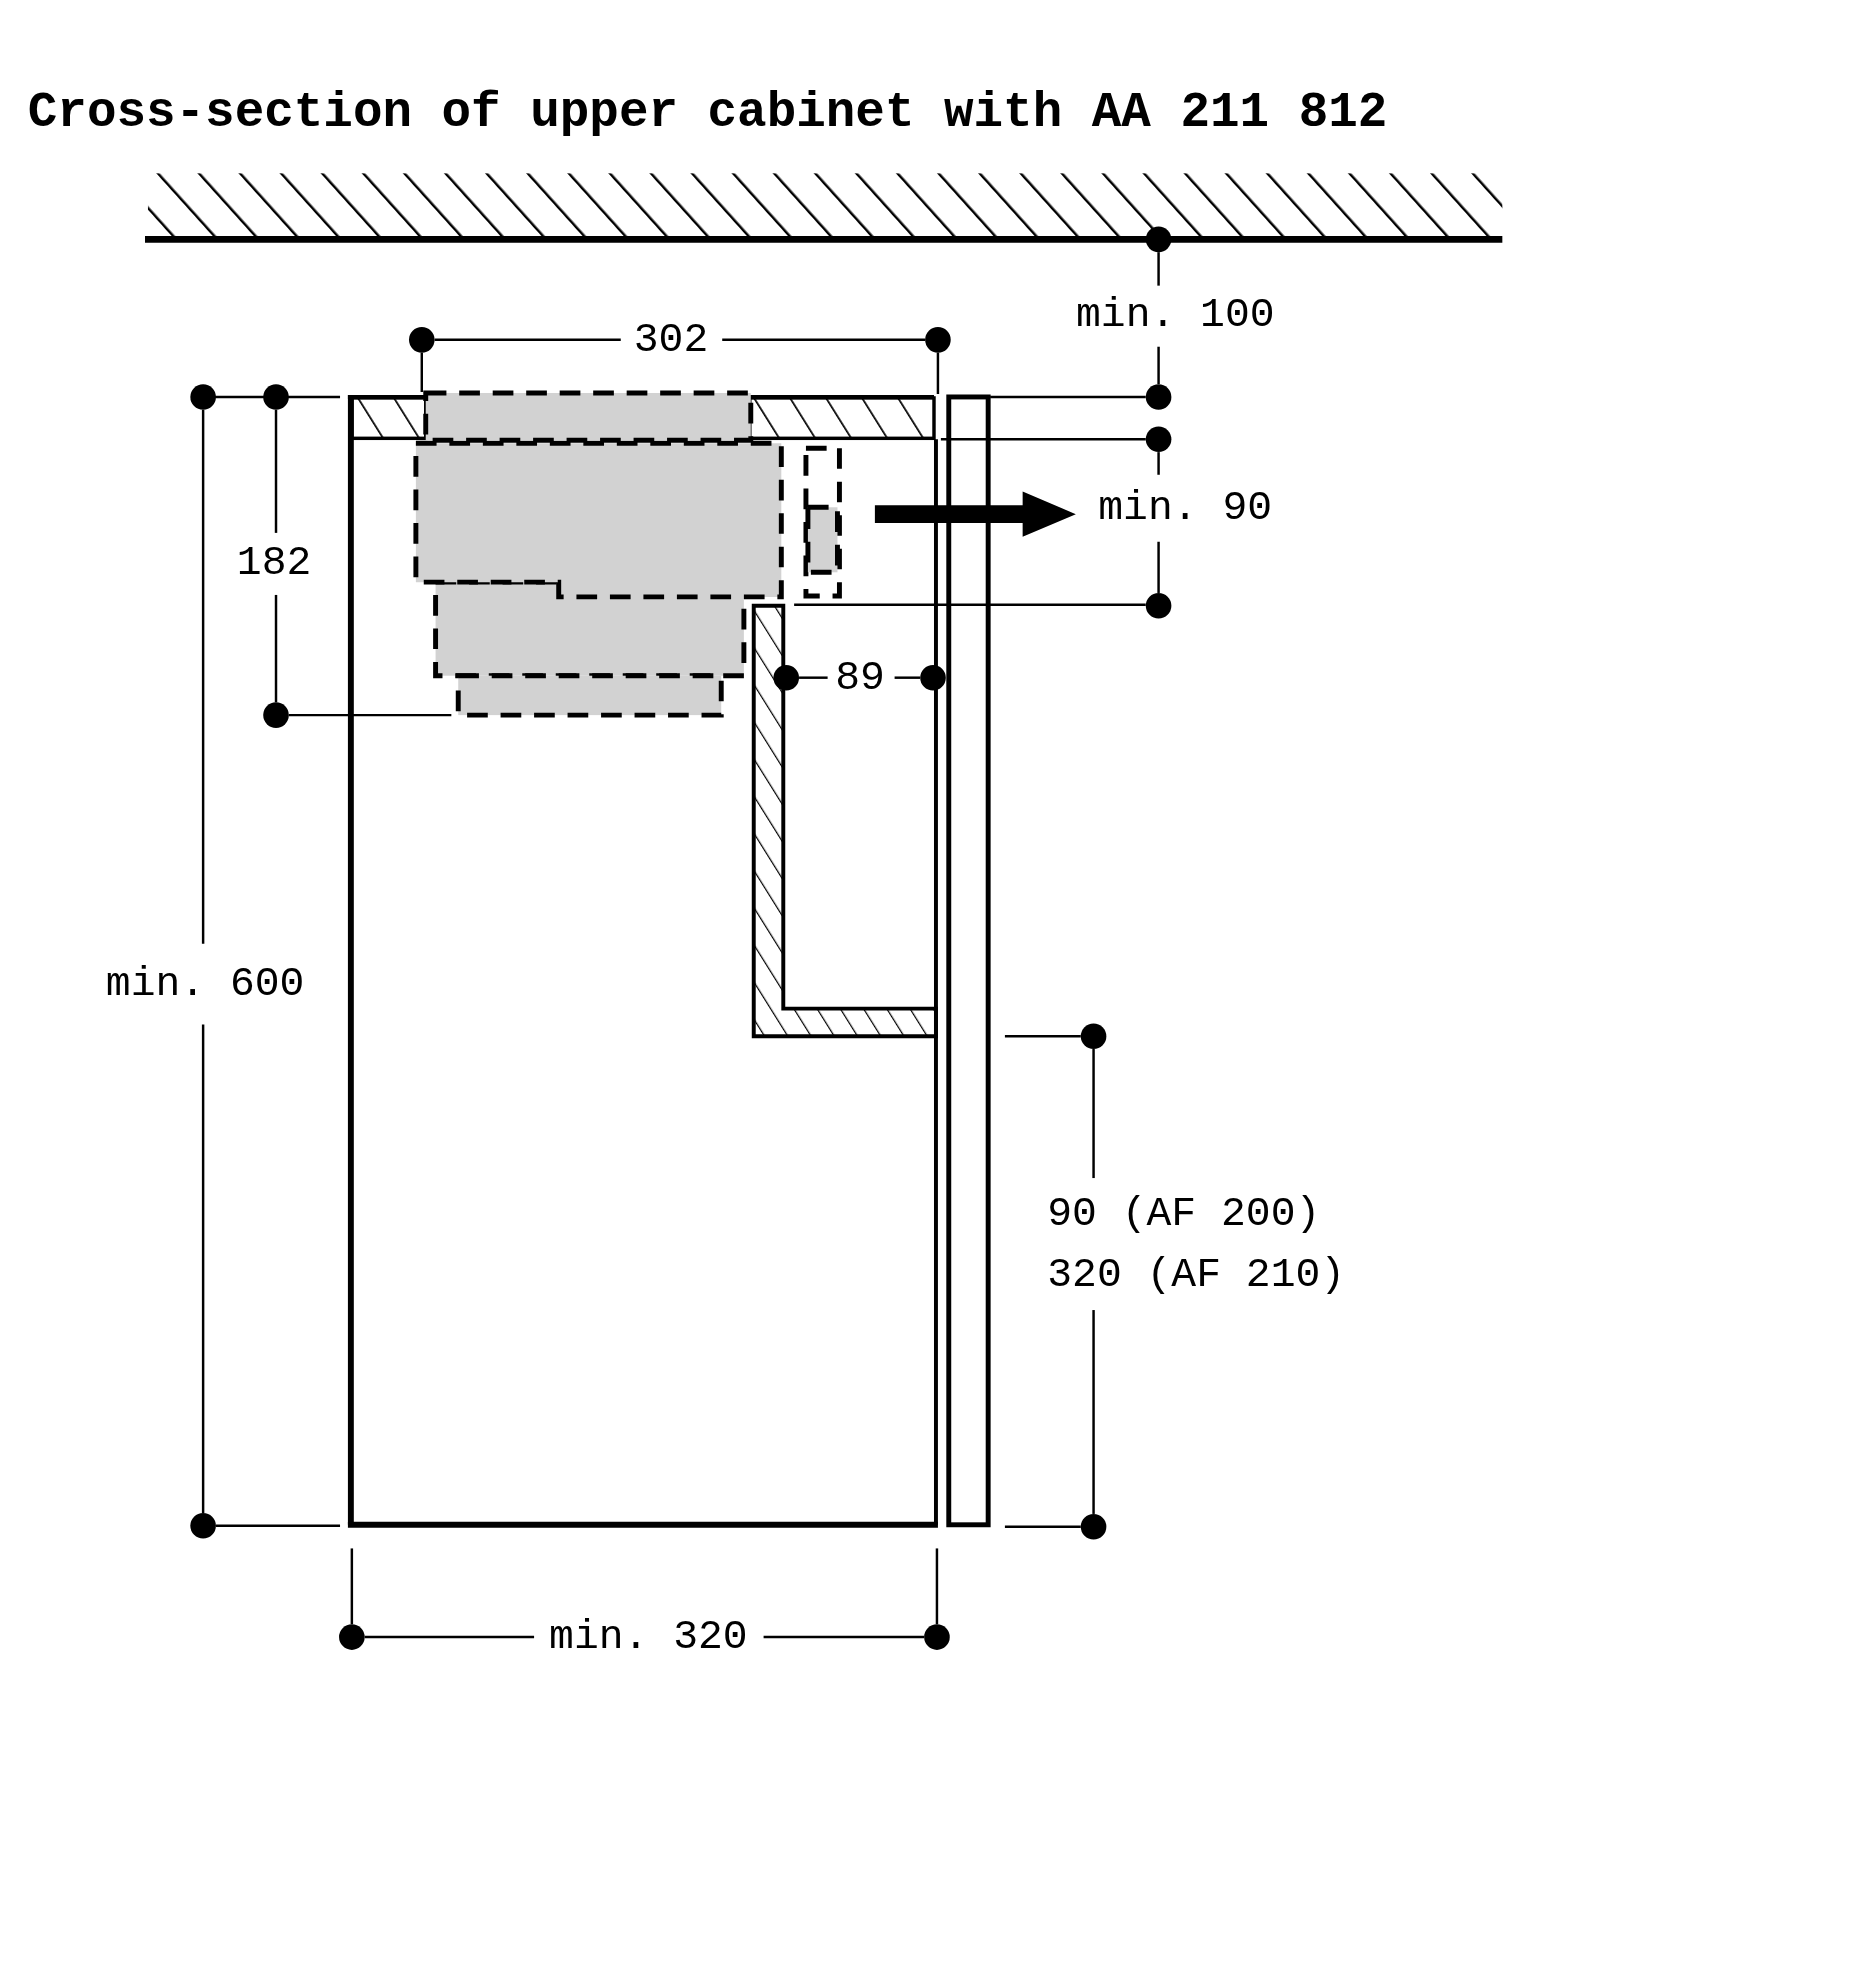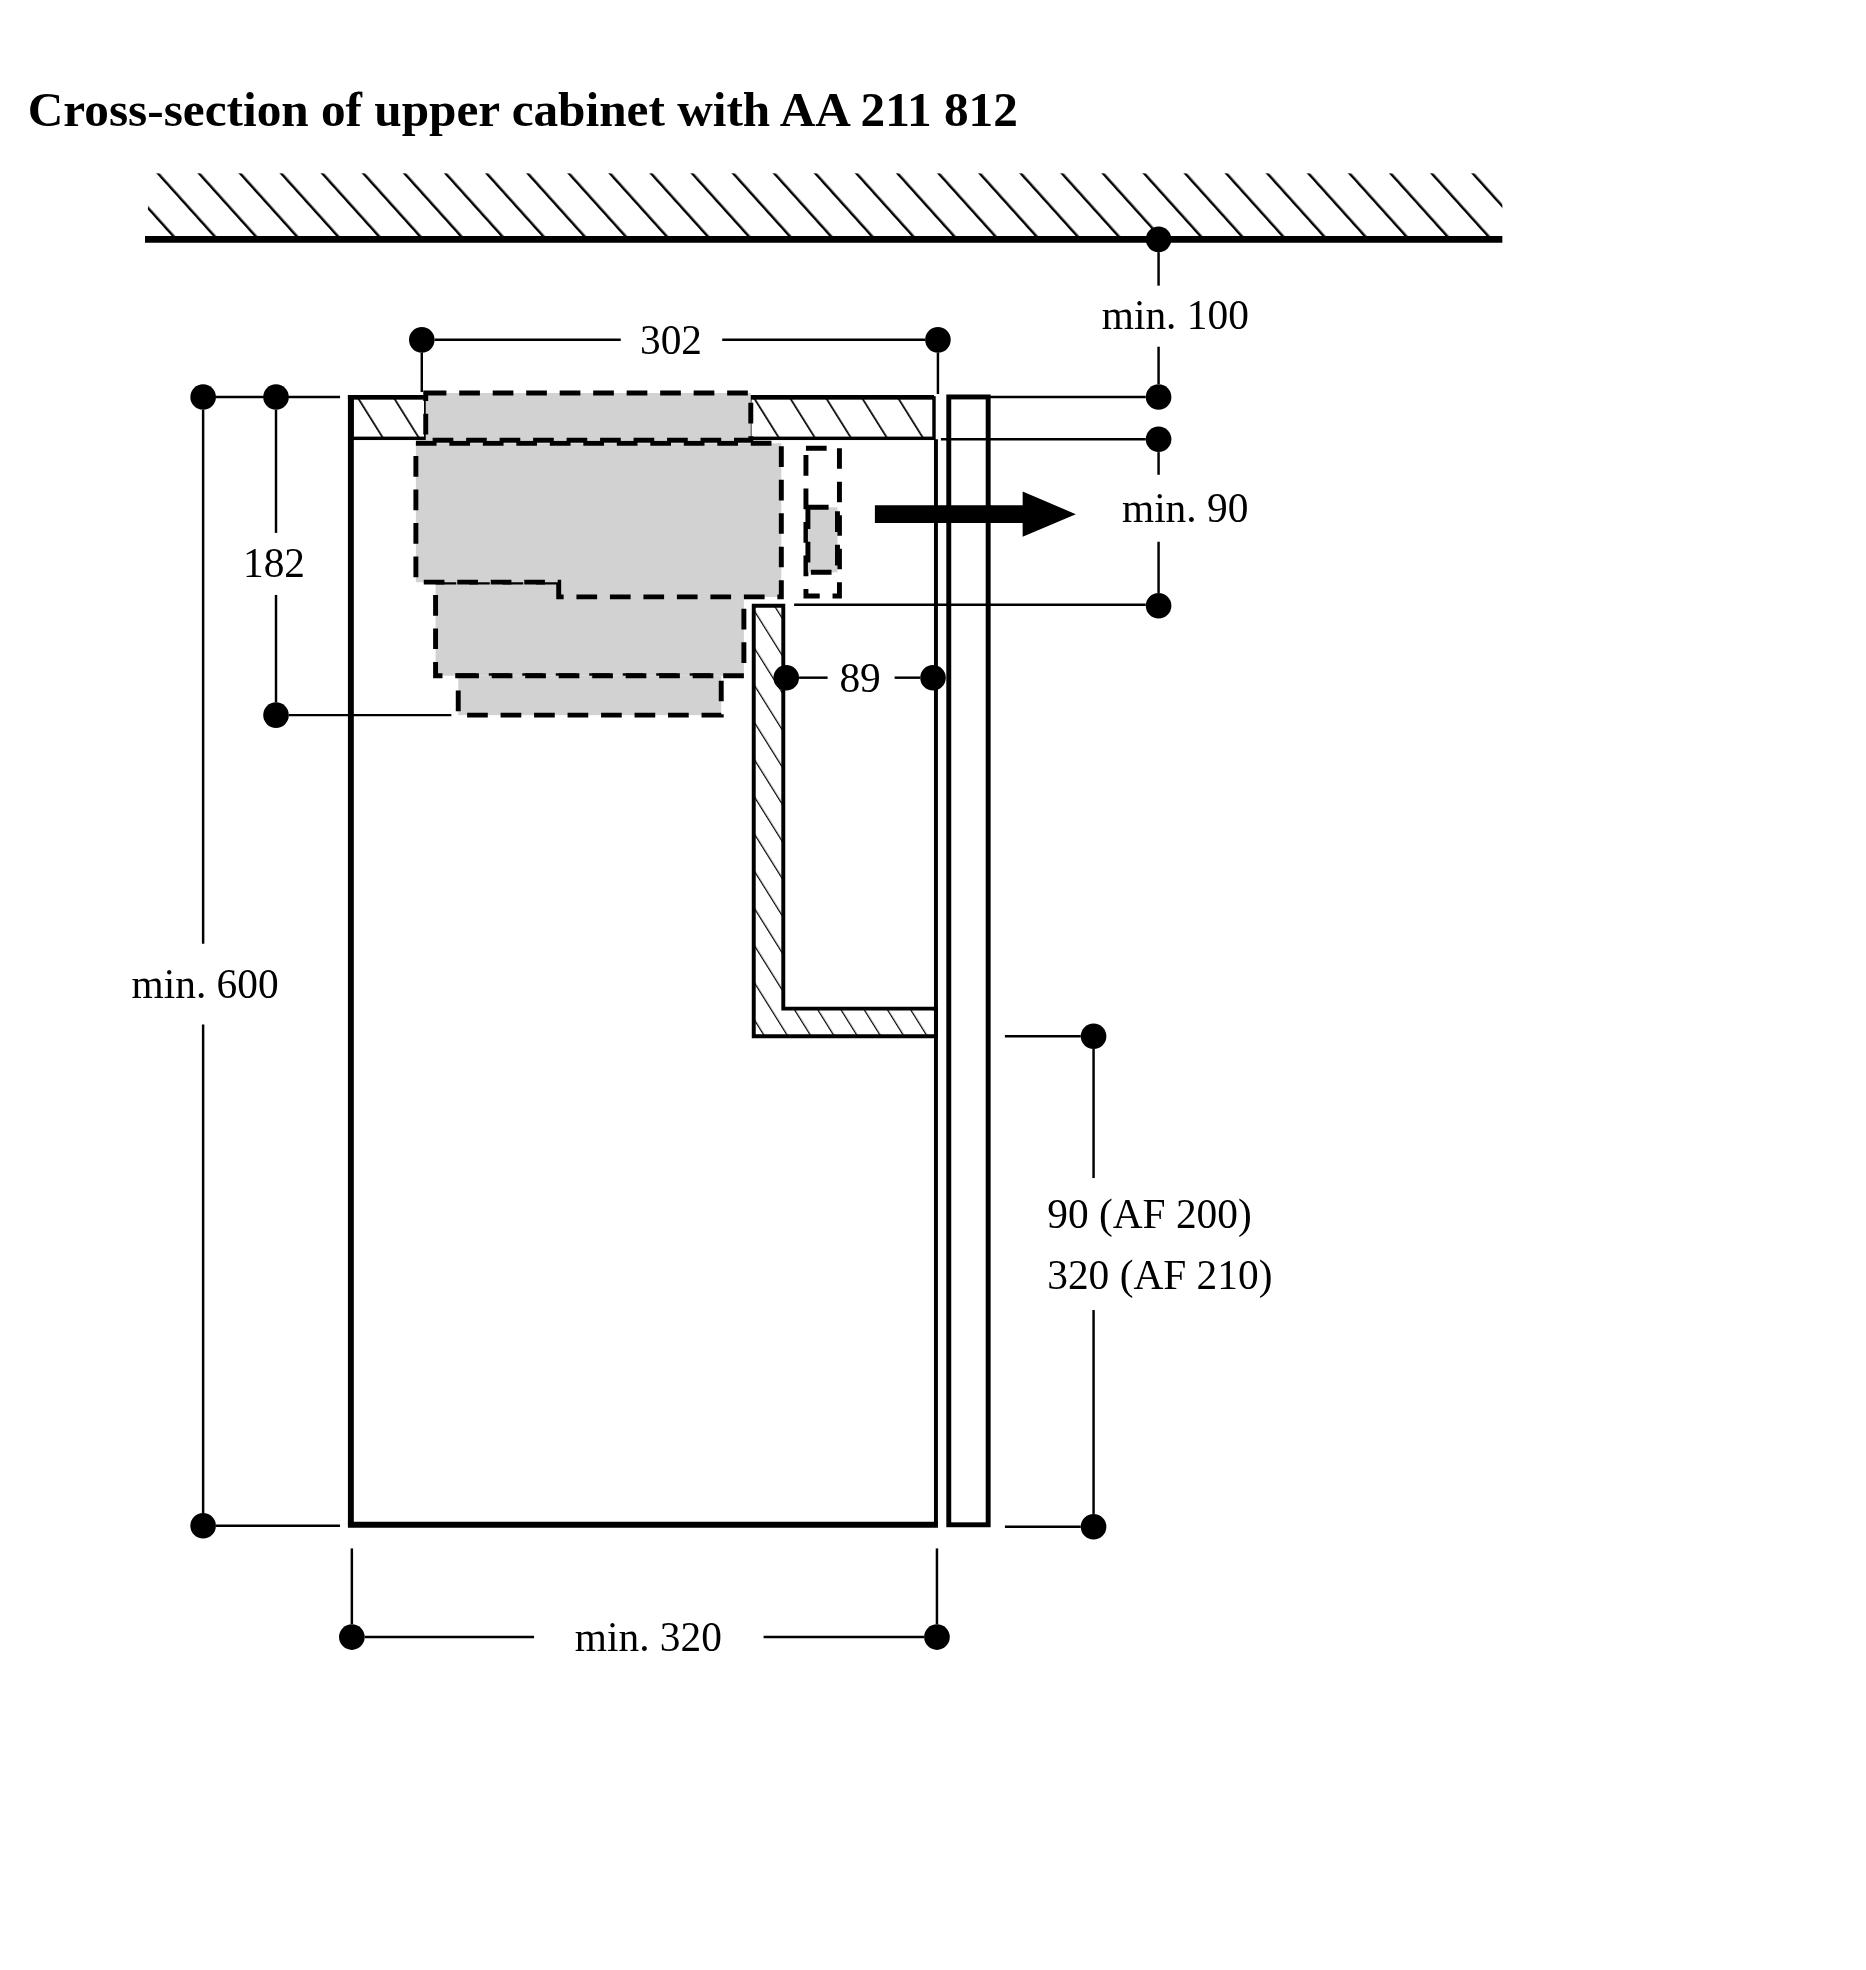--- a/index.html
+++ b/index.html
@@ -1,17 +1,17 @@
 <!DOCTYPE html>
 <html><head>
 <meta charset="utf-8">
 <style>
   html,body{margin:0;padding:0;background:#ffffff;}
   .page{position:relative;width:1867px;height:1938px;background:#ffffff;
-        font-family:Liberation Serif, serif;}
+        font-family:Liberation Mono, monospace;}
   svg{display:block;}
   text{fill:#000000;}
   .title{font-size:50px;font-weight:bold;letter-spacing:0px;}
   .dim{font-size:42px;font-weight:normal;}
   .thin{stroke:#000;stroke-width:2.5;fill:none;}
   .thick{stroke:#000;stroke-width:7;fill:none;}
   .wall{stroke:#000;stroke-width:6;fill:none;}
   .mid{stroke:#000;stroke-width:4;fill:none;}
   .dashed{stroke:#000;stroke-width:5;fill:#d2d2d2;stroke-dasharray:21 13;}
   .dashedline{stroke:#000;stroke-width:5;fill:none;stroke-dasharray:21 13;}

